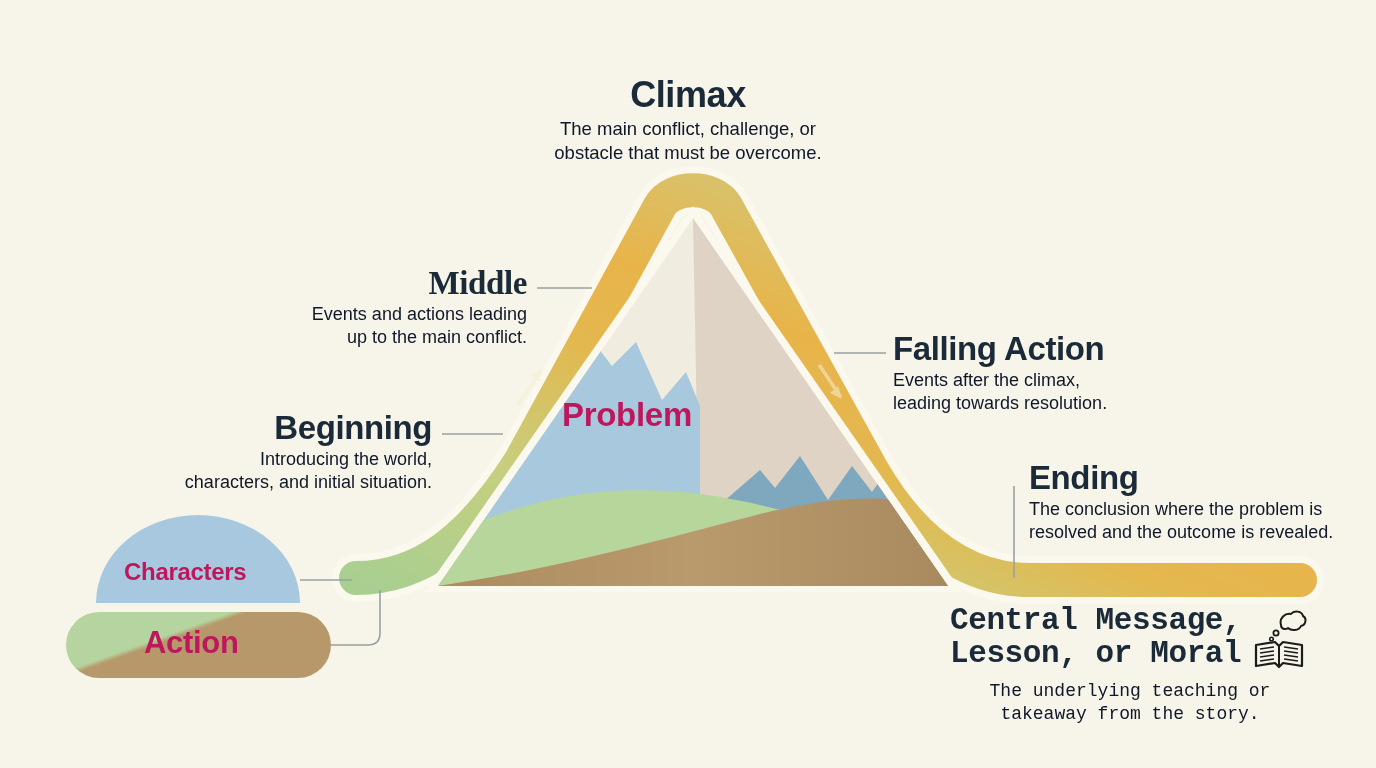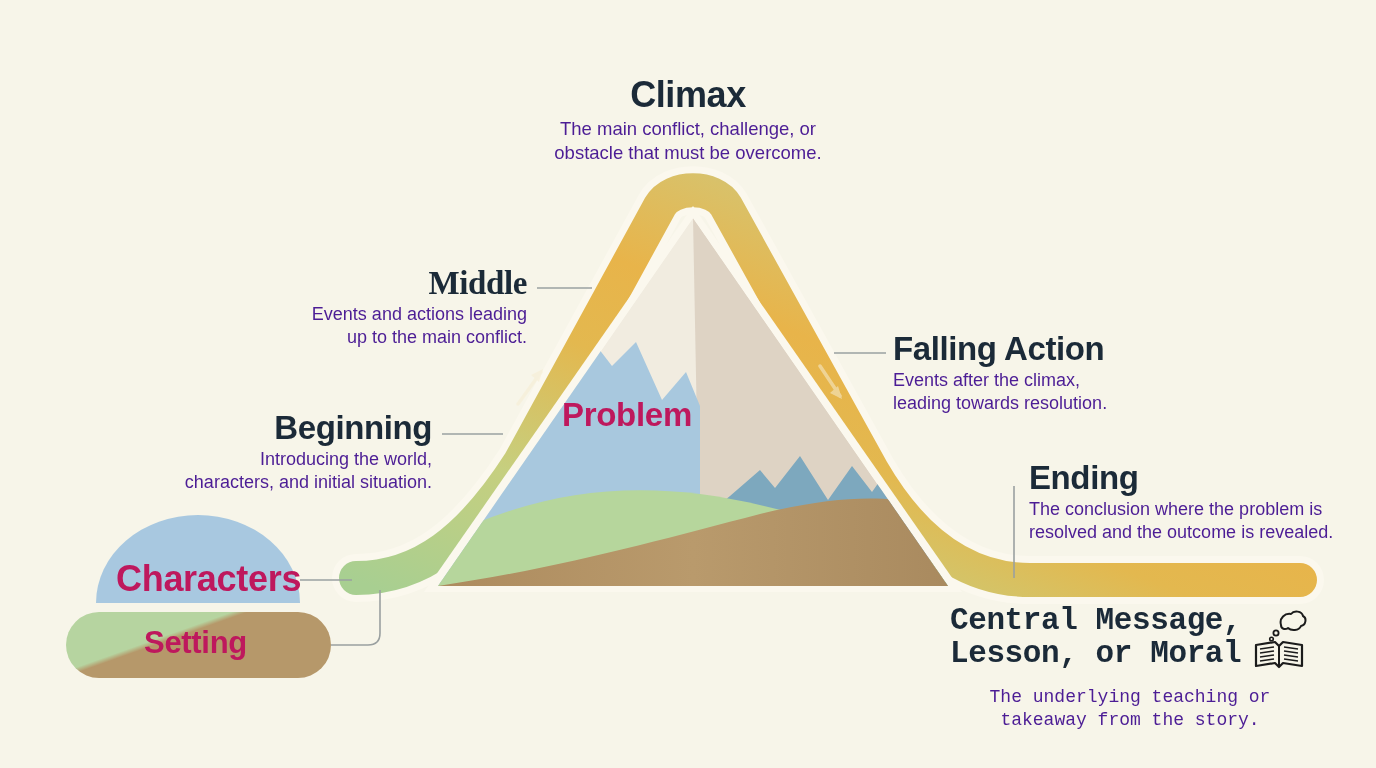--- a/index.html
+++ b/index.html
@@ -32,21 +32,21 @@
     position: absolute;
   }
   .title {
     font-weight: bold;
     color: #1b2a38;
     letter-spacing: -0.4px;
     line-height: 1.06;
     white-space: pre-line;
   }
   .desc {
-    color: #4c1d95;
+    color: #0f172a;
     line-height: 1.28;
     white-space: pre-line;
   }
 
   
   #climax { left: 438px; top: 76px; width: 500px; text-align: center; }
   #climax .title { font-size: 36px; }
   #climax .desc  { font-size: 18.5px; margin-top: 3px; }
 
   
@@ -65,33 +65,33 @@
   #falling .desc  { font-size: 18px; margin-top: 2px; }
 
   
   #ending { left: 1029px; top: 461px; width: 320px; text-align: left; }
   #ending .title { font-size: 33px; }
   #ending .desc  { font-size: 18px; margin-top: 2px; }
 
   
   #central { left: 950px; top: 605px; width: 360px; text-align: center; font-family: Liberation Mono, monospace; }
   #central .title { font-size: 31px; }
-  #central .desc  { font-size: 18px; margin-top: 15px; }
+  #central .desc  { font-size: 18px; margin-top: 9px; }
   #central .title-row { display: flex; align-items: flex-start; gap: 10px; }
   #book-icon { flex: 0 0 auto; margin-top: 4px; }
 
   
   .art-label {
     position: absolute;
     font-weight: bold;
     color: #be185d;
     letter-spacing: -0.3px;
   }
   #lbl-problem    { left: 562px; top: 396px; font-size: 33px; }
-  #lbl-characters { left: 116px; top: 558px; font-size: 36px; }
+  #lbl-characters { left: 124px; top: 558px; font-size: 24px; }
   #lbl-setting    { left: 144px; top: 625px; font-size: 31px; }
 </style>
 </head>
 <body>
 
 <div id="stage">
 
   <svg id="art" viewBox="0 0 1376 768">
     <defs>
 
@@ -259,15 +259,15 @@
 
         <path d="M33,38 L47,40 M33,42 L47,44 M33,46 L47,48 M33,50 L47,52" stroke="#1b1b1b" stroke-width="1.5"></path>
       </svg>
     </div>
     <div class="desc">The underlying teaching or
 takeaway from the story.</div>
   </div>
 
   <div class="art-label" id="lbl-problem">Problem</div>
   <div class="art-label" id="lbl-characters">Characters</div>
-  <div class="art-label" id="lbl-setting">Setting</div>
+  <div class="art-label" id="lbl-setting">Action</div>
 
 </div>
 
 </body></html>

